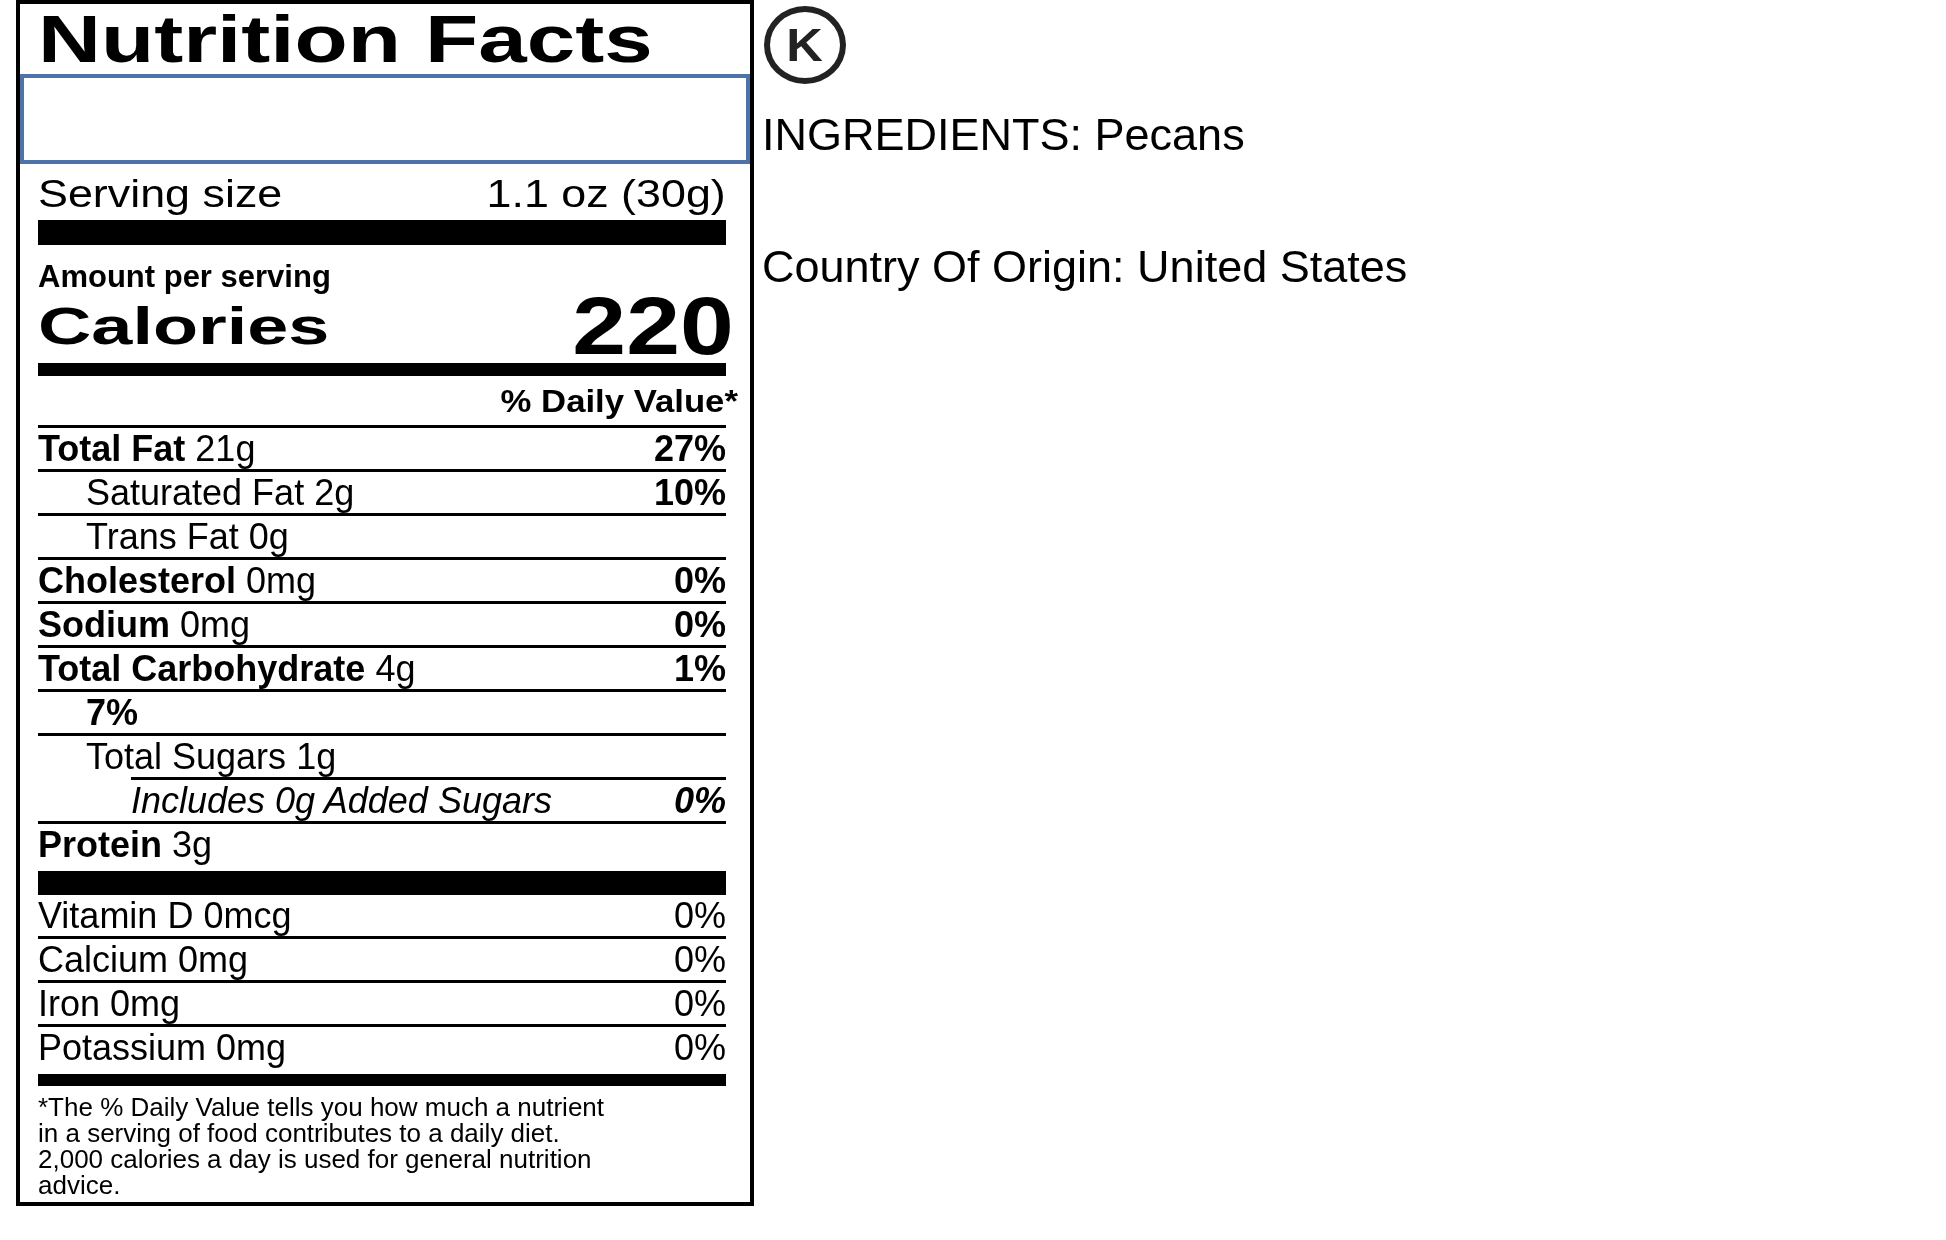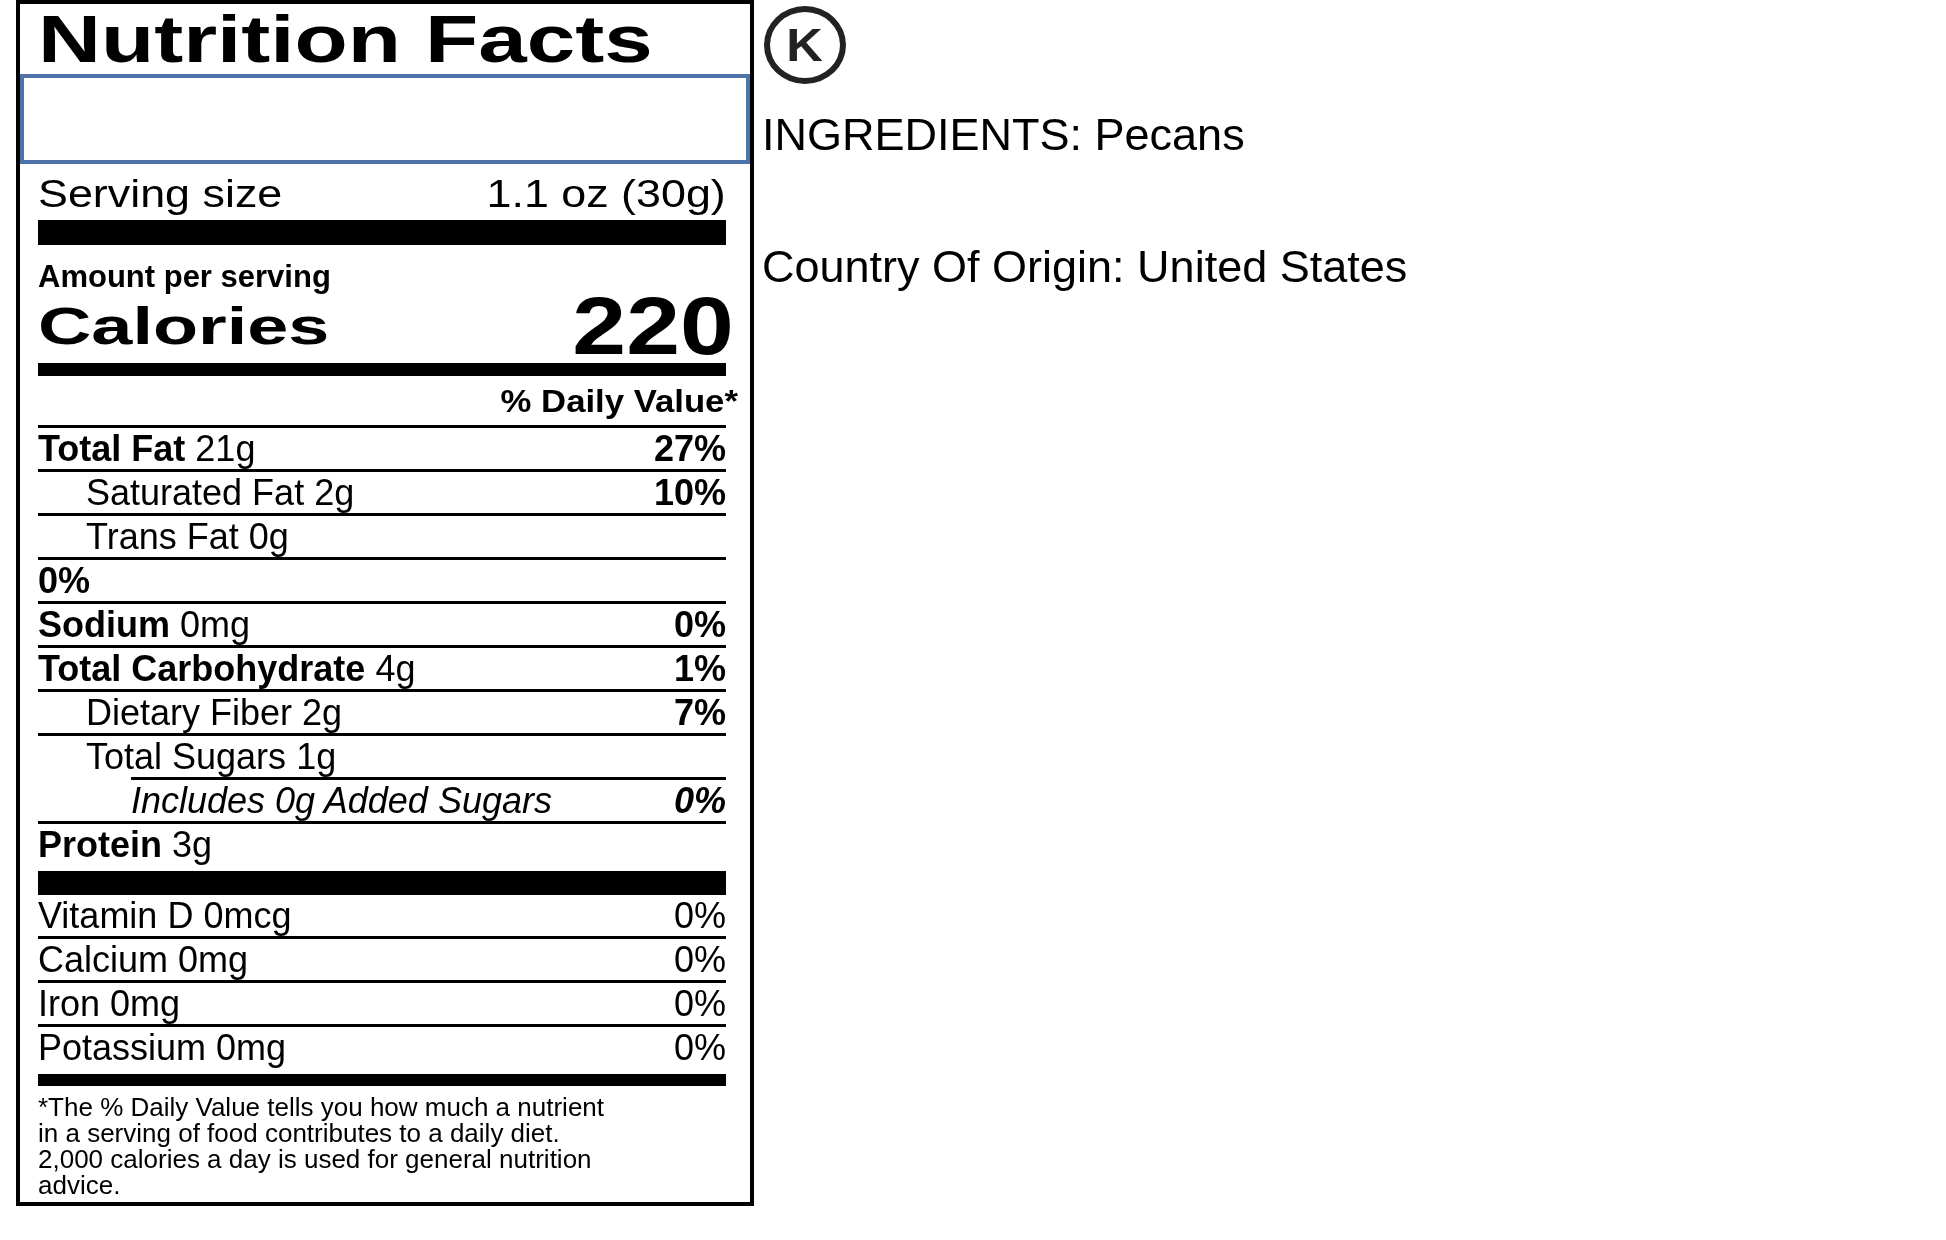--- a/index.html
+++ b/index.html
@@ -117,35 +117,35 @@
           <span class="n-text"><span class="n-label">Saturated Fat</span> <span class="n-amount">2g</span></span>
           <span class="n-pct">10%</span>
         </div>
       <div class="rule"></div>
         <div class="nrow indent-1">
           <span class="n-text"><span class="n-label">Trans Fat</span> <span class="n-amount">0g</span></span>
           <span class="n-pct"></span>
         </div>
       <div class="rule"></div>
         <div class="nrow indent-0 bold-name">
+          <span class="n-text"><span class="n-label">Cholesterol</span> <span class="n-amount">0mg</span></span>
           <span class="n-pct">0%</span>
         </div>
       <div class="rule"></div>
         <div class="nrow indent-0 bold-name">
           <span class="n-text"><span class="n-label">Sodium</span> <span class="n-amount">0mg</span></span>
           <span class="n-pct">0%</span>
         </div>
       <div class="rule"></div>
         <div class="nrow indent-0 bold-name">
           <span class="n-text"><span class="n-label">Total Carbohydrate</span> <span class="n-amount">4g</span></span>
           <span class="n-pct">1%</span>
         </div>
       <div class="rule"></div>
         <div class="nrow indent-1">
-          <span class="n-text"><span class="n-label">Dietary Fiber</span> <span class="n-amount">2g</span></span>
           <span class="n-pct">7%</span>
         </div>
       <div class="rule"></div>
         <div class="nrow indent-1">
           <span class="n-text"><span class="n-label">Total Sugars</span> <span class="n-amount">1g</span></span>
           <span class="n-pct"></span>
         </div>
       <div class="rule rule-partial"></div>
         <div class="nrow indent-2">
           <span class="n-text"><span class="n-label">Includes 0g Added Sugars</span> <span class="n-amount"></span></span>

